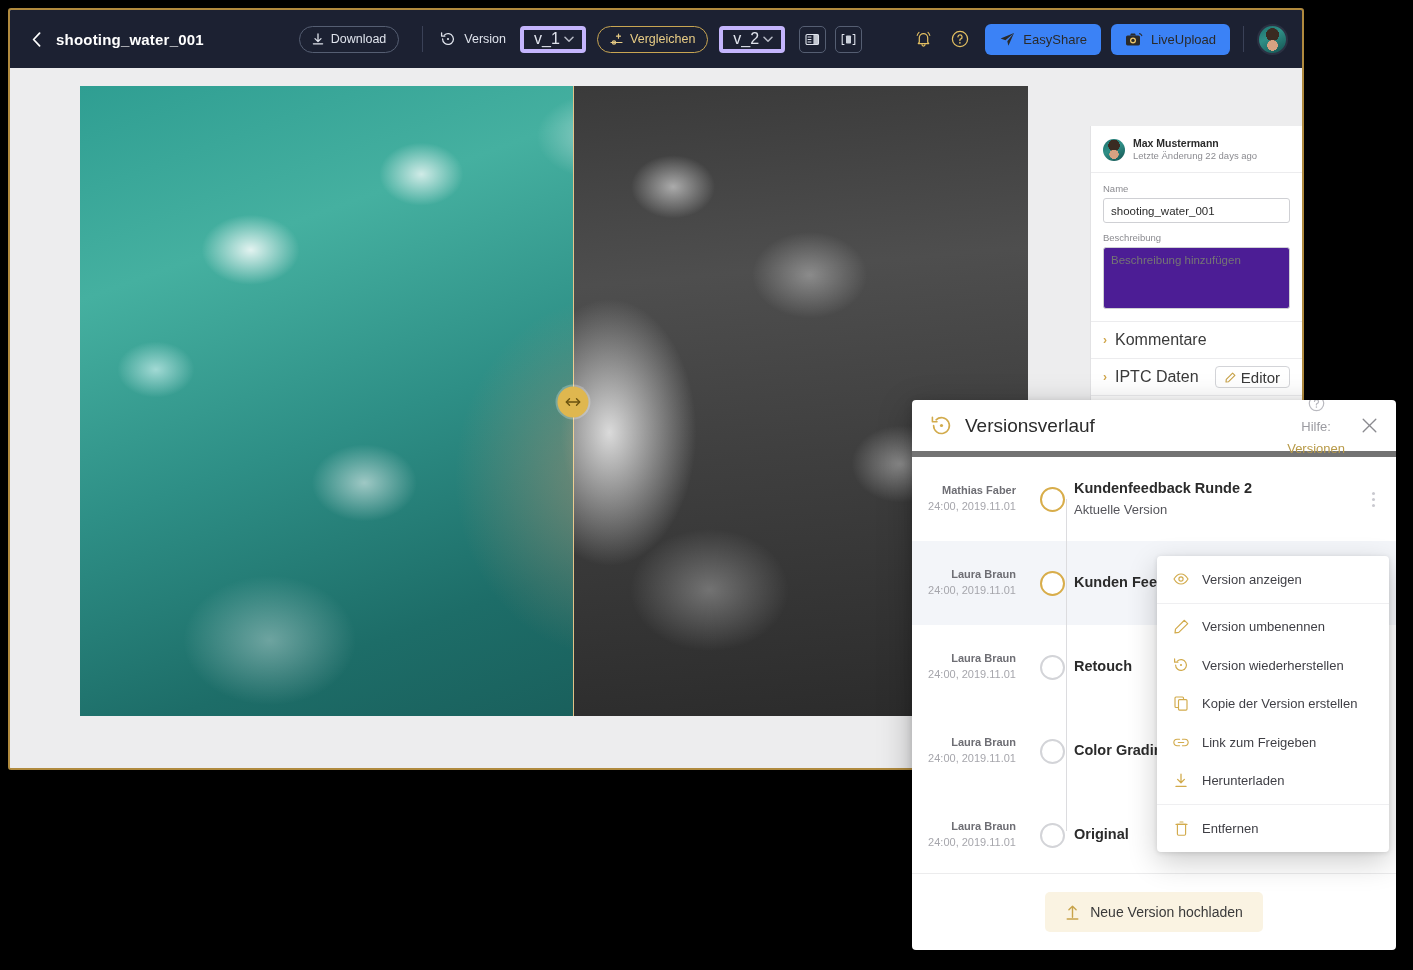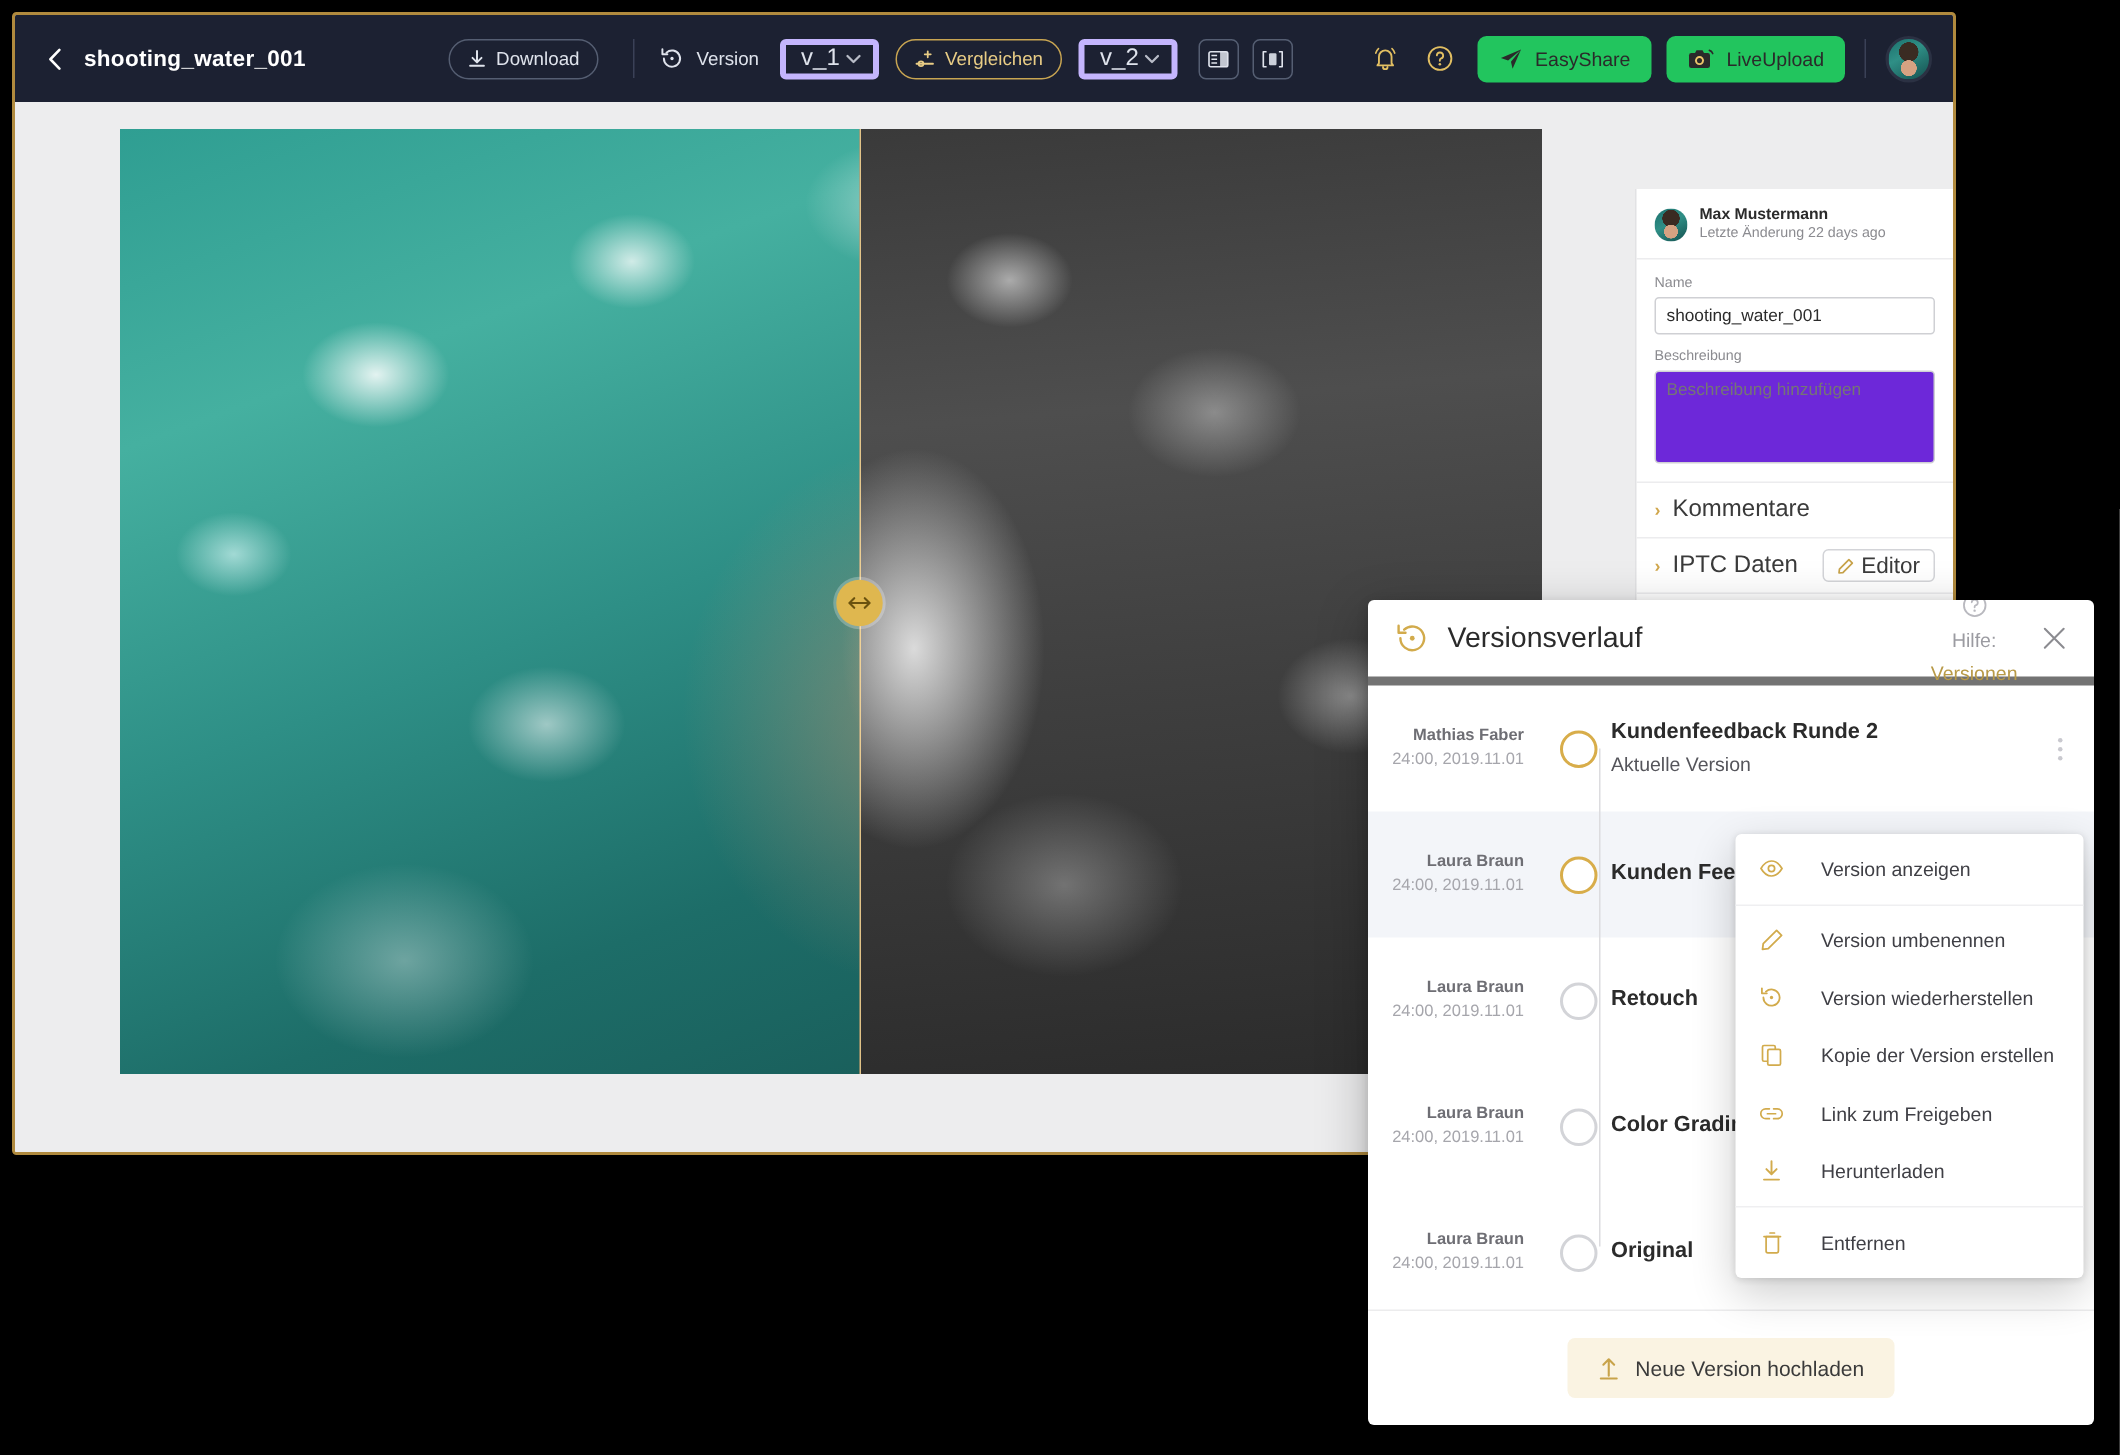--- a/index.html
+++ b/index.html
@@ -59,21 +59,21 @@
   .tb-select .cv { font-size:9px; opacity:.9; }
   .tb-iconbtn {
     width:27px; height:27px; border:1px solid #555e72; border-radius:5px;
     display:flex; align-items:center; justify-content:center; cursor:pointer;
   }
   .divider-v { width:1px; height:26px; background:#3a4157; margin:0 13px; }
   .icon-gold { color:#e2bf62; display:flex; align-items:center; cursor:pointer; }
   .pill {
     display:flex; align-items:center; gap:8px;
     height:31px; padding:0 14px; border-radius:6px;
-    background:#22c55e; color:#2a2a2a; font-size:13px; font-weight:500;
+    background:#3b82f6; color:#2a2a2a; font-size:13px; font-weight:500;
     cursor:pointer; white-space:nowrap;
   }
   .avatar {
     width:31px; height:31px; border-radius:50%;
     background:
       radial-gradient(circle at 50% 72%, #d6a282 0 22%, rgba(0,0,0,0) 23%),
       radial-gradient(circle at 50% 32%, #3a2b22 0 28%, rgba(0,0,0,0) 29%),
       linear-gradient(150deg,#1c6f6c 0%, #2f8f86 40%, #14504f 100%);
     border:2px solid #2b3143; cursor:pointer; flex:none;
   }
@@ -133,21 +133,21 @@
   .mp-uname { font-size:10.5px; font-weight:bold; color:#2b2b2b; line-height:1.25; }
   .mp-usub { font-size:9.5px; color:#8b8b90; line-height:1.25; }
   .mp-body { padding:10px 12px 0; }
   .mp-label { font-size:9.5px; color:#8b8b90; margin-bottom:4px; }
   .mp-input {
     width:100%; height:25px; border:1px solid #cfd0d4; border-radius:3px;
     padding:0 7px; font-size:11.5px; color:#2b2b2b; font-family:inherit; background:#fff;
   }
   .mp-textarea {
     width:100%; height:62px; border:1px solid #cfd0d4; border-radius:3px;
-    padding:6px 7px; font-size:11.5px; color:#a9a9ae; font-family:inherit; resize:none; background:#6d28d9;
+    padding:6px 7px; font-size:11.5px; color:#a9a9ae; font-family:inherit; resize:none; background:#4c1d95;
   }
   .mp-gap { height:9px; }
   .mp-row {
     height:37px; display:flex; align-items:center; justify-content:space-between;
     padding:0 12px; border-top:1px solid #ececee; cursor:pointer;
   }
   .mp-row .left { display:flex; align-items:center; gap:8px; }
   .mp-row .arw { color:#d0a64b; font-size:12px; font-weight:bold; }
   .mp-row .txt { font-size:16px; color:#3a3a3a; }
   .mp-editbtn {
@@ -199,21 +199,21 @@
   }
 
   
   .ctxmenu {
     position:absolute; left:1157px; top:556px; width:232px;
     background:#ffffff; border-radius:4px;
     box-shadow:0 10px 30px rgba(0,0,0,.20), 0 1px 5px rgba(0,0,0,.12);
     padding:4px 0; z-index:30;
   }
   .ctxitem {
-    display:flex; align-items:center; gap:25px; height:38.5px;
+    display:flex; align-items:center; gap:13px; height:38.5px;
     padding:0 16px; font-size:13px; color:#3f3f45; cursor:pointer; white-space:nowrap;
   }
   .ctxitem .ci { color:#d2ab4c; display:flex; align-items:center; justify-content:center; width:16px; flex:none; }
   .ctxsep { height:1px; background:#efeff1; margin:4px 0; }
 
   svg { display:block; }
 </style>
 </head>
 <body>
 

